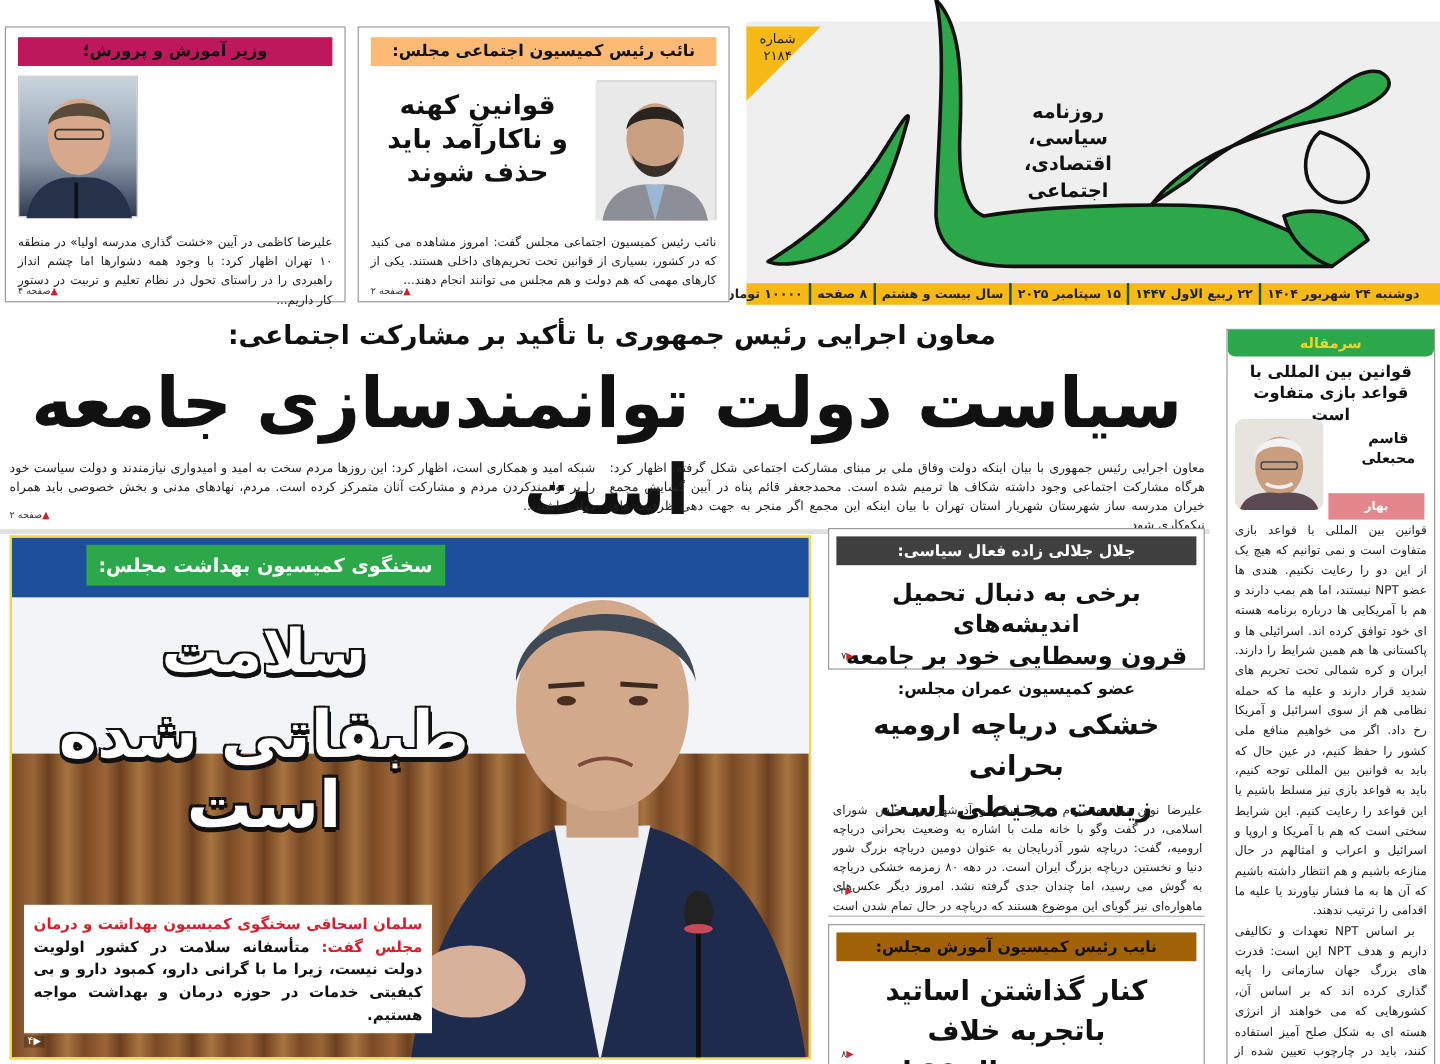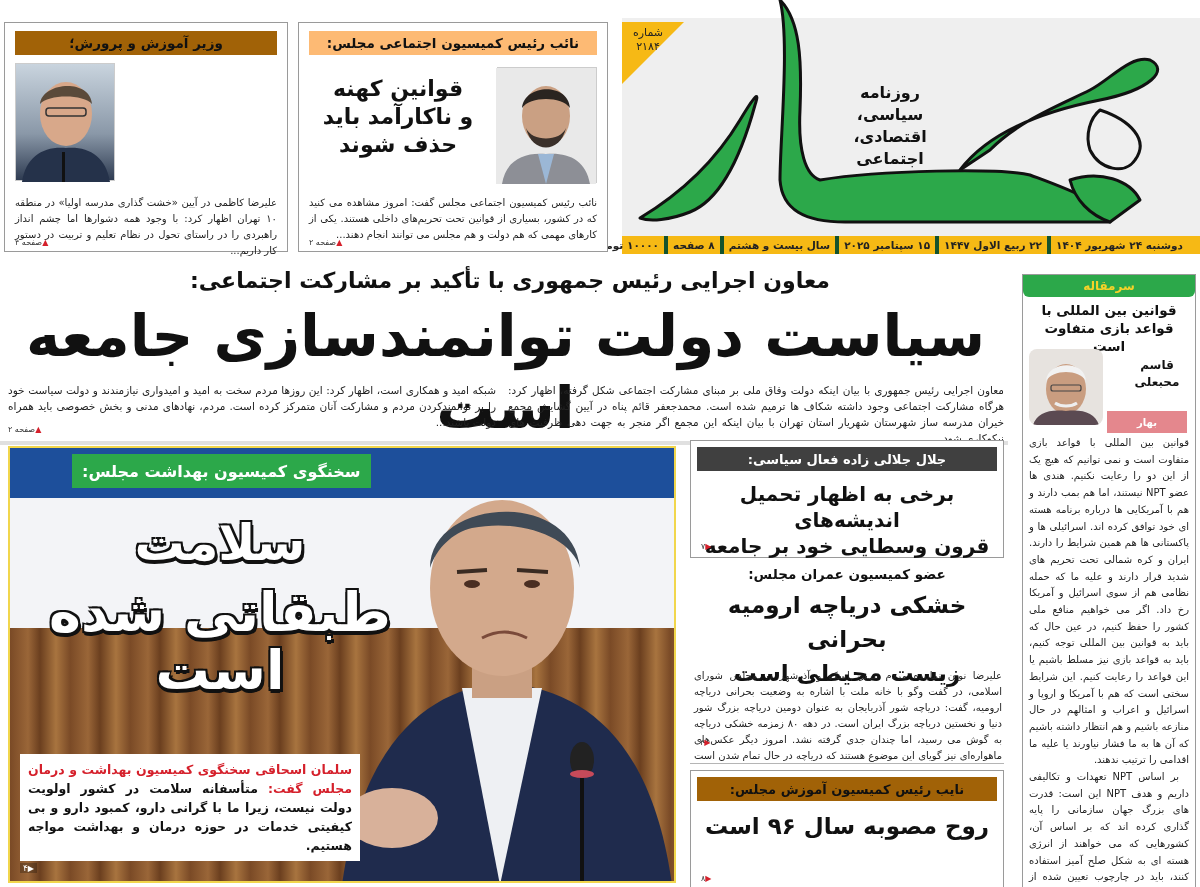--- a/index.html
+++ b/index.html
@@ -9,21 +9,21 @@
   .abs { position: absolute; }
 
   
   .masthead { left: 622px; top: 18px; width: 578px; height: 218px; background: #efefef; }
   .issue-tri { left: 622px; top: 22px; width: 0; height: 0;
     border-top: 62px solid #f6b915; border-right: 62px solid transparent; }
   .issue-label { left: 630px; top: 26px; font-size: 11px; color: #222; text-align: center; width: 36px; line-height: 14px; direction: rtl; }
   .logo { left: 630px; top: 0px; width: 560px; height: 232px; }
   .tagline { left: 820px; top: 82px; width: 140px; text-align: center; font-weight: bold; font-size: 16px; line-height: 22px; color: #111; }
   .dateline { left: 622px; top: 236px; width: 578px; height: 18px; background: #f6b915; display: flex; align-items: center; justify-content: flex-start; padding-right: 12px; font-size: 10.5px; font-weight: bold; color: #222; white-space: nowrap; }
-  .dateline span { padding: 0 5px; border-left: 4px solid #14532d; line-height: 18px; }
+  .dateline span { padding: 0 5px; border-left: 2px solid #14532d; line-height: 18px; }
   .dateline span:last-child { border-left: none; }
 
   
   .teaser { top: 22px; height: 230px; border: 1px solid #9a9a9a; background: #fff; }
   .teaser .kicker { position: absolute; top: 8px; left: 10px; right: 10px; height: 24px; display: flex; align-items: center; justify-content: center; font-weight: bold; font-size: 13.5px; color: #111; }
   .teaser .title { position: absolute; text-align: center; font-weight: bold; font-size: 22px; line-height: 28px; color: #111; }
   .teaser .photo { position: absolute; border: 1px solid #ccc; }
   .teaser .body { position: absolute; left: 10px; right: 10px; font-size: 10px; line-height: 16px; text-align: justify; color: #222; }
   .teaser .pageref { position: absolute; left: 10px; bottom: 4px; font-size: 8px; color: #333; direction: rtl; }
   .pageref .tri { color: #d5202b; font-size: 8px; }
@@ -110,21 +110,21 @@
 <div class="abs dateline">
   <span>دوشنبه ۲۴ شهریور ۱۴۰۴</span>
   <span>۲۲ ربیع الاول ۱۴۴۷</span>
   <span>۱۵ سپتامبر ۲۰۲۵</span>
   <span>سال بیست و هشتم</span>
   <span>۸ صفحه</span>
   <span>۱۰۰۰۰ تومان</span>
 </div>
 
 <div class="abs teaser" style="left:4px; width:284px;">
-  <div class="kicker" style="background:#a16207;">وزیر آموزش و پرورش؛</div>
+  <div class="kicker" style="background:#be185d;">وزیر آموزش و پرورش؛</div>
   <div class="photo" style="left:10px; top:40px; width:100px; height:118px; background:linear-gradient(180deg,#c9d4de 0%,#8a98a8 60%,#2f3c52 100%);">
     <svg width="100" height="118" viewBox="0 0 100 118">
       <ellipse cx="52" cy="50" rx="26" ry="32" fill="#d8a88a"></ellipse>
       <path d="M26 40 C 28 18, 76 14, 78 40 C 70 30, 34 30, 26 40 Z" fill="#5a4a3a"></path>
       <rect x="32" y="44" width="40" height="8" rx="3" fill="none" stroke="#333" stroke-width="1.5"></rect>
       <path d="M8 118 C 12 92, 30 82, 52 84 C 74 82, 92 92, 96 118 Z" fill="#25324a"></path>
       <rect x="48" y="88" width="3" height="30" fill="#111"></rect>
     </svg>
   </div>
   <div class="body" style="top:172px;">علیرضا کاظمی در آیین «خشت گذاری مدرسه اولیا» در منطقه ۱۰ تهران اظهار کرد: با وجود همه دشوارها اما چشم انداز راهبردی را در راستای تحول در نظام تعلیم و تربیت در دستور کار داریم...</div>
@@ -216,37 +216,38 @@
   <div class="hl hl2">طبقاتی شده است</div>
   <div class="quote">
     <span class="who">سلمان اسحاقی سخنگوی کمیسیون بهداشت و درمان مجلس گفت:</span><span> متأسفانه سلامت در کشور اولویت دولت نیست، زیرا ما با گرانی دارو، کمبود دارو و بی کیفیتی خدمات در حوزه درمان و بهداشت مواجه هستیم.</span>
   </div>
   <div class="pageref"><span class="tri" style="color:#fff;">▶</span><span>۴</span></div>
 </div>
 
 <div class="abs story story1">
   <div class="bar green">جلال جلالی زاده فعال سیاسی:</div>
   <div class="title" style="top:40px;">
-    <div>برخی به اظهار تحمیل اندیشه‌های</div>
+    <div>برخی به دنبال تحمیل اندیشه‌های</div>
     <div>قرون وسطایی خود بر جامعه هستند</div>
   </div>
   <div class="ref" style="bottom:6px;"><span class="tri" style="color:#d5202b;">▶</span><span>۷</span></div>
 </div>
 
 <div class="abs story story2">
   <div class="kick">عضو کمیسیون عمران مجلس:</div>
   <div class="title" style="top:26px; font-size:23px; line-height:34px;">
     <div>خشکی دریاچه ارومیه بحرانی</div>
     <div>زیست محیطی است</div>
   </div>
   <div class="body">علیرضا نوین نماینده مردم تبریز، اسکو و آذرشهر در مجلس شورای اسلامی، در گفت وگو با خانه ملت با اشاره به وضعیت بحرانی دریاچه ارومیه، گفت: دریاچه شور آذربایجان به عنوان دومین دریاچه بزرگ شور دنیا و نخستین دریاچه بزرگ ایران است. در دهه ۸۰ زمزمه خشکی دریاچه به گوش می رسید، اما چندان جدی گرفته نشد. امروز دیگر عکس‌های ماهواره‌ای نیز گویای این موضوع هستند که دریاچه در حال تمام شدن است و...</div>
   <div class="ref" style="bottom:10px;"><span class="tri" style="color:#d5202b;">▶</span><span>۴</span></div>
 </div>
 
 <div class="abs hr" style="left:690px; top:763px; width:314px;"></div>
 
 <div class="abs story story3">
   <div class="bar yellow">نایب رئیس کمیسیون آموزش مجلس:</div>
   <div class="title" style="top:38px; font-size:23px; line-height:34px;">
+    <div>کنار گذاشتن اساتید باتجربه خلاف</div>
     <div>روح مصوبه سال ۹۶ است</div>
   </div>
   <div class="ref" style="bottom:4px;"><span class="tri" style="color:#d5202b;">▶</span><span>۸</span></div>
 </div>
 
 </body></html>

